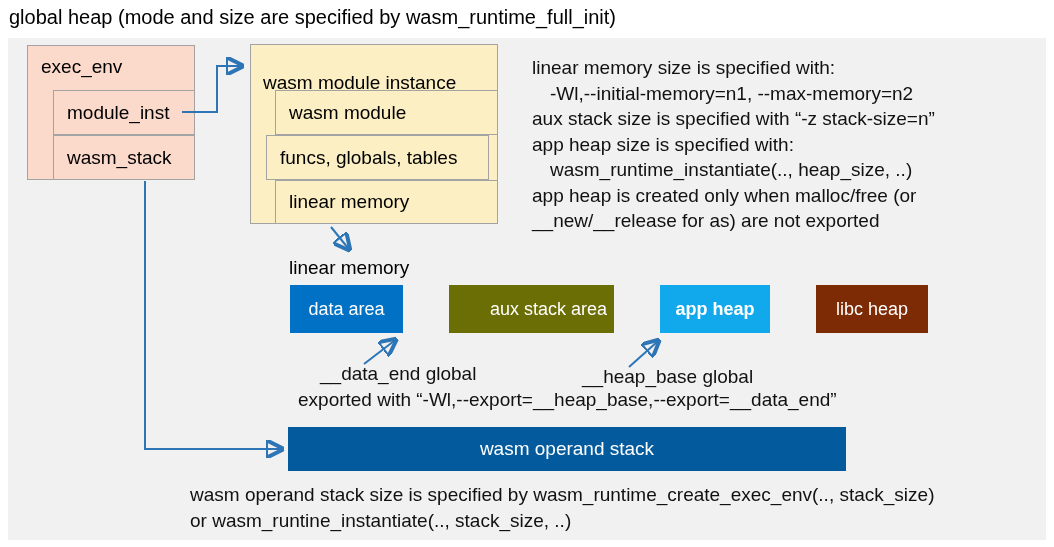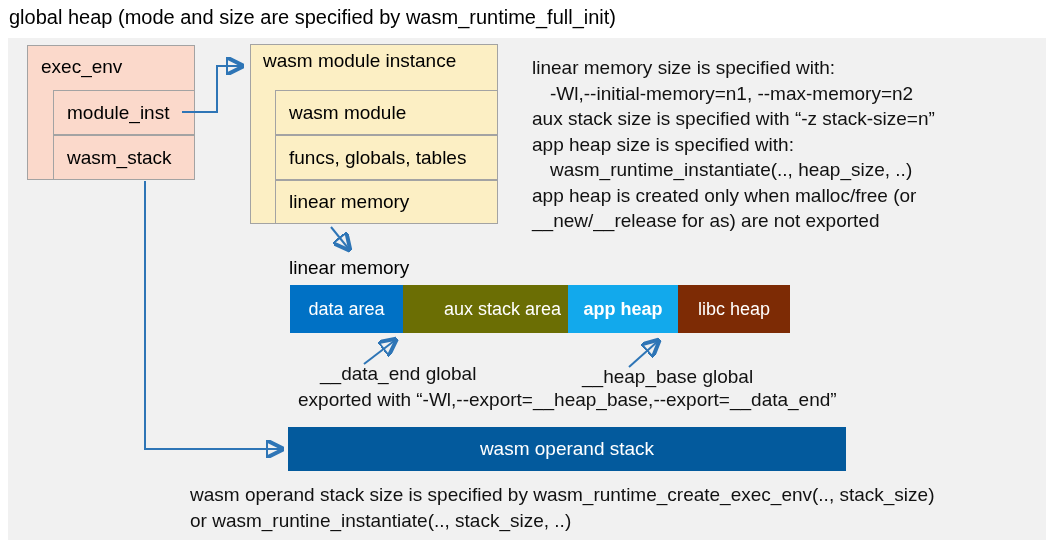--- a/index.html
+++ b/index.html
@@ -14,31 +14,31 @@
   .pink { background:#fbd9cb; }
   .cream { background:#fcefc4; }
   .box .lbl { padding-left:13px; white-space:nowrap; }
 
   .exec-outer { left:27px; top:45px; width:168px; height:135px; align-items:flex-start; }
   .exec-outer .lbl { padding-top:10px; }
   .mi-box  { left:53px; top:90px;  width:142px; height:45px;align-items:center; }
   .ws-box  { left:53px; top:135px; width:142px; height:45px; }
 
   .inst-outer { left:250px; top:44px; width:248px; height:180px; align-items:flex-start; }
-  .inst-outer .lbl { padding-top:5px; padding-left:12px; }
+  .inst-outer .lbl { padding-top:27px; padding-left:12px; }
   .row1 { left:275px; top:90px;  width:223px; height:45px; }
-  .row2 { left:275px; top:135px; width:223px; height:45px; }
+  .row2 { left:266px; top:135px; width:223px; height:45px; }
   .row3 { left:275px; top:180px; width:223px; height:44px; }
 
   .notes { position:absolute; left:532px; top:55px; font-size:19px; line-height:25.5px; color:#111; }
   .notes .indent { padding-left:18px; }
 
   .lm-label { position:absolute; left:289px; top:257px; font-size:19px; }
 
-  .membar { position:absolute; left:290px; top:285px; height:48px; display:flex; }
+  .membar { position:absolute; left:290px; top:285px; height:48px; display:flex;gap:46px; }
   .seg { height:48px; display:flex; align-items:center; justify-content:center; color:#fff; font-size:18px; white-space:nowrap; }
   .seg0 { width:113px; } .seg1 { width:165px; } .seg2 { width:110px;font-weight:bold; } .seg3 { width:112px; }
 
   .enlarged { position:absolute; left:794px; top:285px; width:197px; height:48px; background:#ffffff;
               border:3px dashed #000; display:flex; align-items:center; justify-content:center;
               font-size:19px; color:#1e355f; white-space:nowrap; }
 
   .anno { position:absolute; font-size:19px; color:#111; white-space:nowrap; }
   .anno-dataend  { left:320px; top:363px; }
   .anno-heapbase { left:582px; top:366px; }

